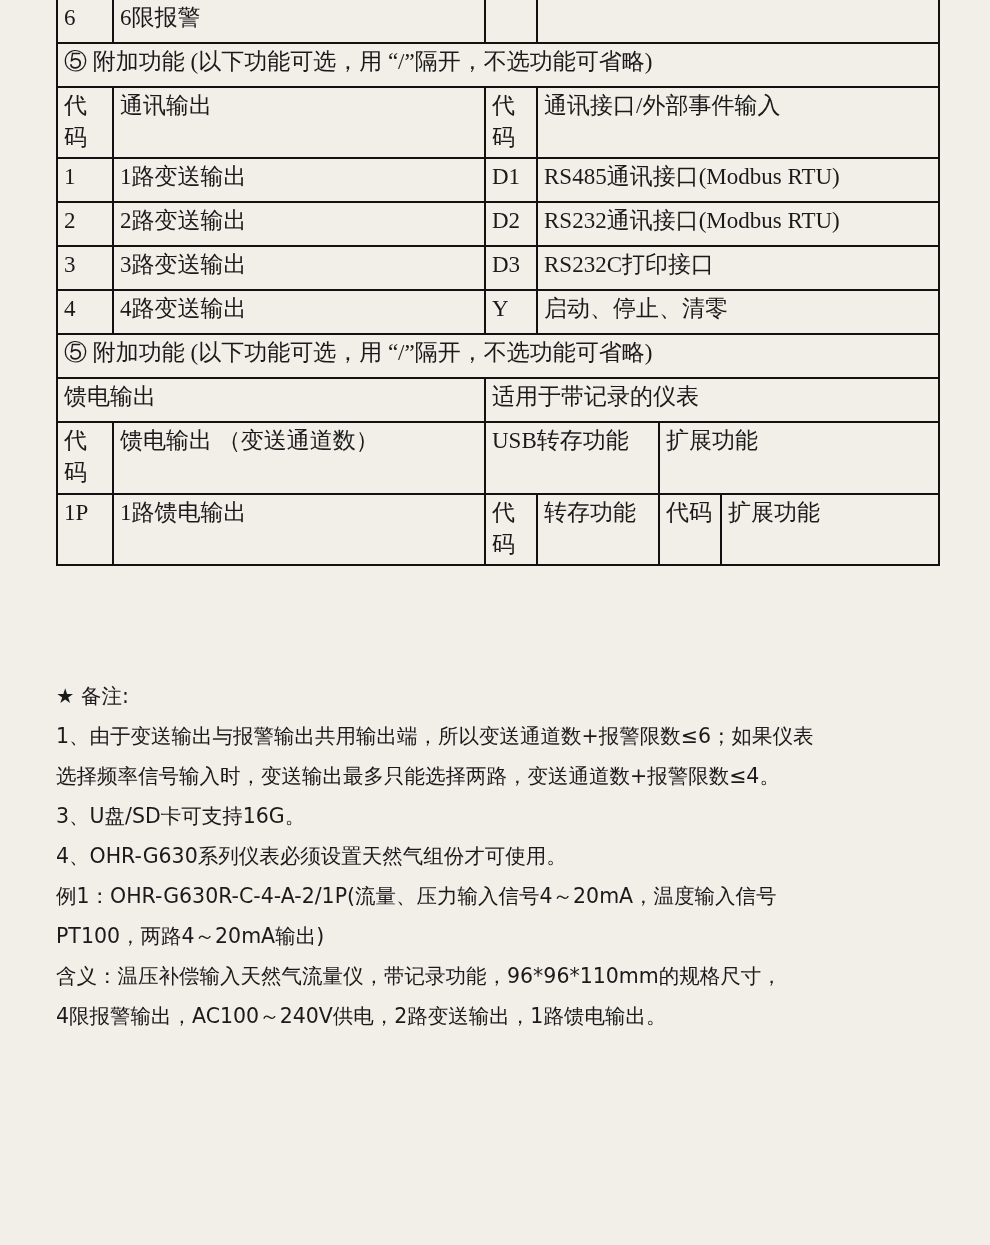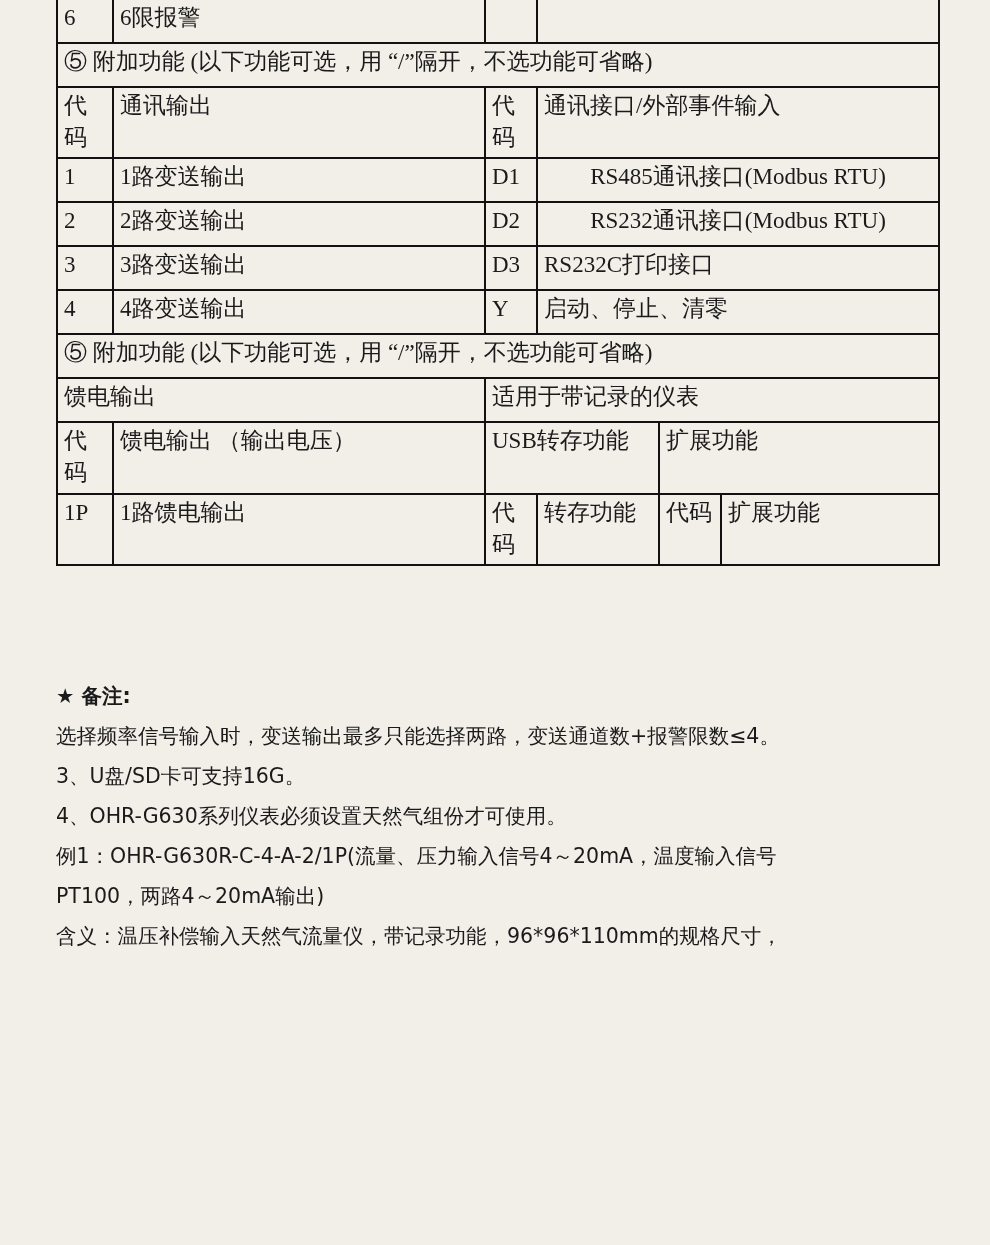--- a/index.html
+++ b/index.html
@@ -41,39 +41,39 @@
     height: 34px;
   }
   .cjk {
     font-family: "DejaVu Sans", "Liberation Sans", sans-serif;
   }
   td.code { text-align: left; }
   .rowtall td { height: 36px; }
   .hdr-span {
     font-size: 23px;
   }
-  .nowrap { white-space: nowrap; text-align: center; }
+  .nowrap { white-space: nowrap; }
 
   
   .notes {
     position: absolute;
     left: 56px;
     top: 676px;
     width: 900px;
     font-family: "DejaVu Sans", "Liberation Sans", sans-serif;
     font-size: 20.5px;
     line-height: 40px;
     color: #1a1a1a;
   }
   .notes p {
     margin: 0;
     padding: 0;
   }
   .notes .heading {
-    font-weight: bold;
+    font-weight: normal;
   }
 </style>
 </head>
 <body>
 
 <div class="page">
 
   <table class="spec-table">
     <colgroup>
       <col style="width:56px">
@@ -133,40 +133,42 @@
         <td colspan="6" class="cjk hdr-span">⑤ 附加功能 (以下功能可选，用 “/”隔开，不选功能可省略)</td>
       </tr>
 
       <tr class="rowtall">
         <td colspan="2" class="cjk">馈电输出</td>
         <td colspan="4" class="cjk">适用于带记录的仪表</td>
       </tr>
 
       <tr class="rowtall">
         <td class="cjk">代码</td>
-        <td class="cjk">馈电输出 （输出电压）</td>
+        <td class="cjk">馈电输出 （变送通道数）</td>
         <td colspan="2" class="cjk">USB转存功能</td>
         <td colspan="2" class="cjk">扩展功能</td>
       </tr>
 
       <tr class="rowtall">
         <td class="code">1P</td>
         <td class="cjk">1路馈电输出</td>
         <td class="cjk">代码</td>
         <td class="cjk">转存功能</td>
         <td class="cjk">代码</td>
         <td class="cjk">扩展功能</td>
       </tr>
 
     </tbody>
   </table>
 
   <div class="notes">
     <p class="heading">★ 备注:</p>
+    <p>1、由于变送输出与报警输出共用输出端，所以变送通道数+报警限数≤6；如果仪表</p>
     <p>选择频率信号输入时，变送输出最多只能选择两路，变送通道数+报警限数≤4。</p>
     <p>3、U盘/SD卡可支持16G。</p>
     <p>4、OHR-G630系列仪表必须设置天然气组份才可使用。</p>
     <p>例1：OHR-G630R-C-4-A-2/1P(流量、压力输入信号4～20mA，温度输入信号</p>
     <p>PT100，两路4～20mA输出)</p>
     <p>含义：温压补偿输入天然气流量仪，带记录功能，96*96*110mm的规格尺寸，</p>
+    <p>4限报警输出，AC100～240V供电，2路变送输出，1路馈电输出。</p>
   </div>
 
 </div>
 
 </body></html>

